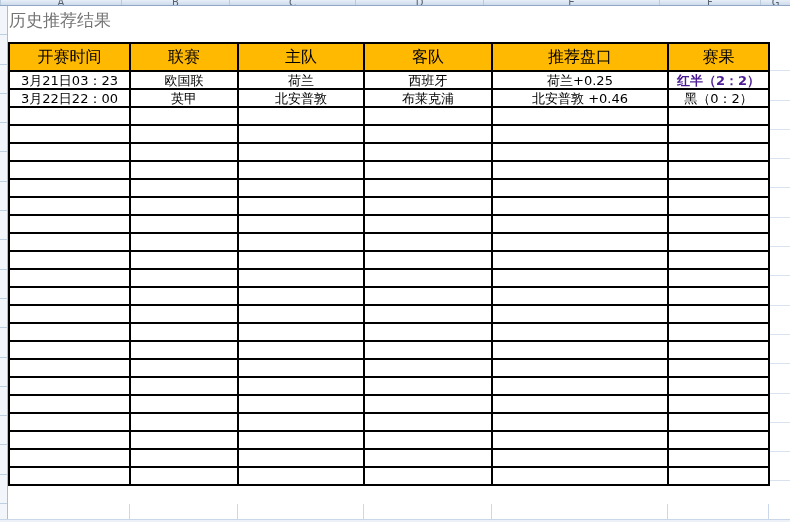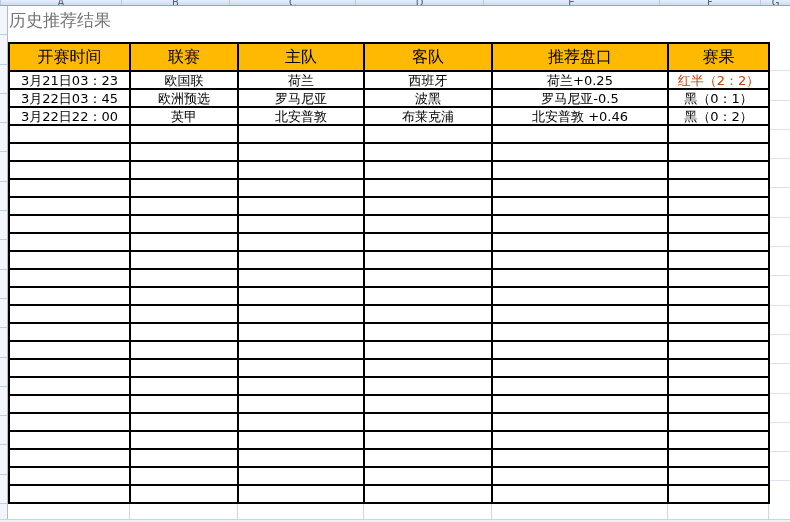--- a/index.html
+++ b/index.html
@@ -138,29 +138,21 @@
         <th>赛果</th>
       </tr>
     </thead>
     <tbody id="tbody">
       <tr class="data">
         <td>3月21日03：23</td>
         <td>欧国联</td>
         <td>荷兰</td>
         <td>西班牙</td>
         <td>荷兰+0.25</td>
-        <td style="color: #c2410c;">红半（2：2）</td>
-      </tr>
-      <tr class="data">
-        <td>3月22日03：45</td>
-        <td>欧洲预选</td>
-        <td>罗马尼亚</td>
-        <td>波黑</td>
-        <td>罗马尼亚-0.5</td>
-        <td style="color: rgb(0, 0, 0);">黑（0：1）</td>
+        <td style="color: #4c1d95; font-weight: bold;">红半（2：2）</td>
       </tr>
       <tr class="data">
         <td>3月22日22：00</td>
         <td>英甲</td>
         <td>北安普敦</td>
         <td>布莱克浦</td>
         <td>北安普敦 +0.46</td>
         <td style="color: rgb(0, 0, 0); margin-left: 37px;">黑（0：2）</td>
       </tr>
     <tr class="empty">

